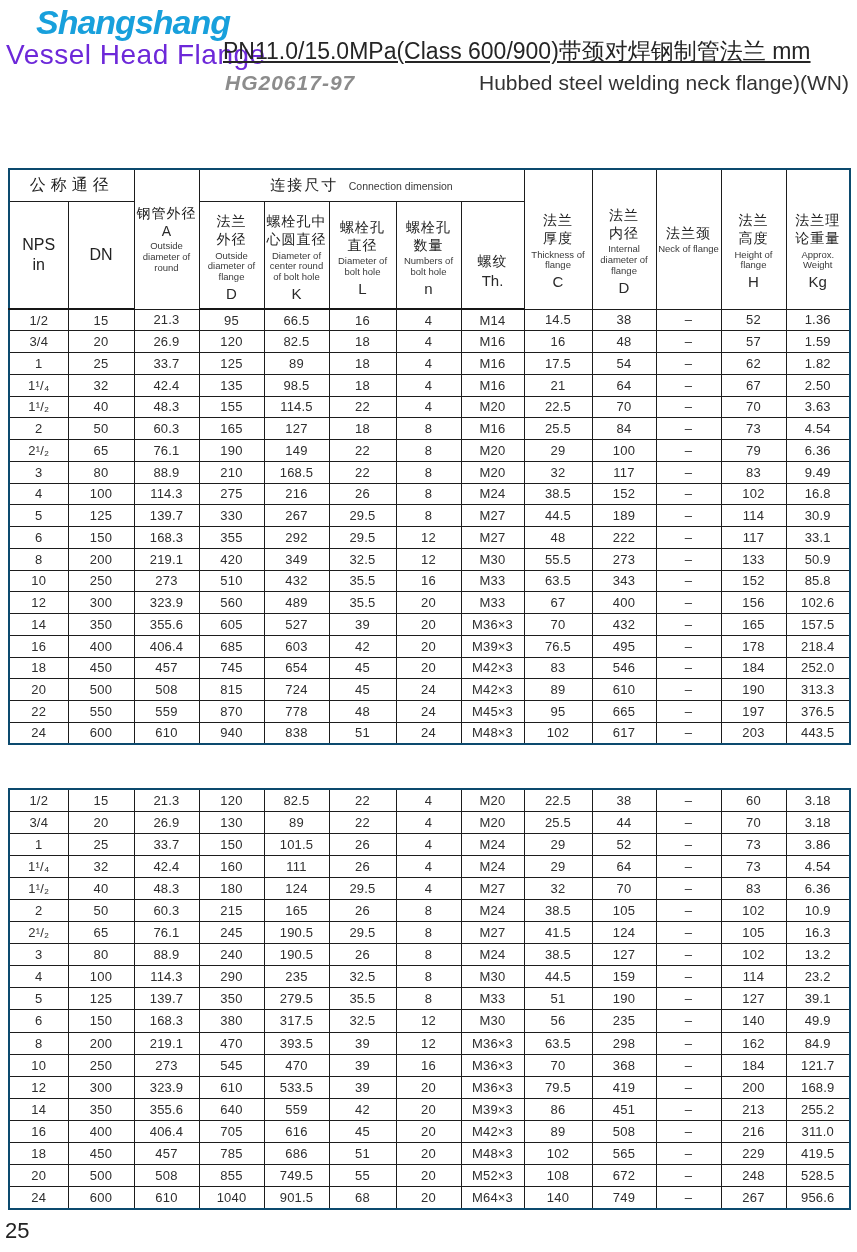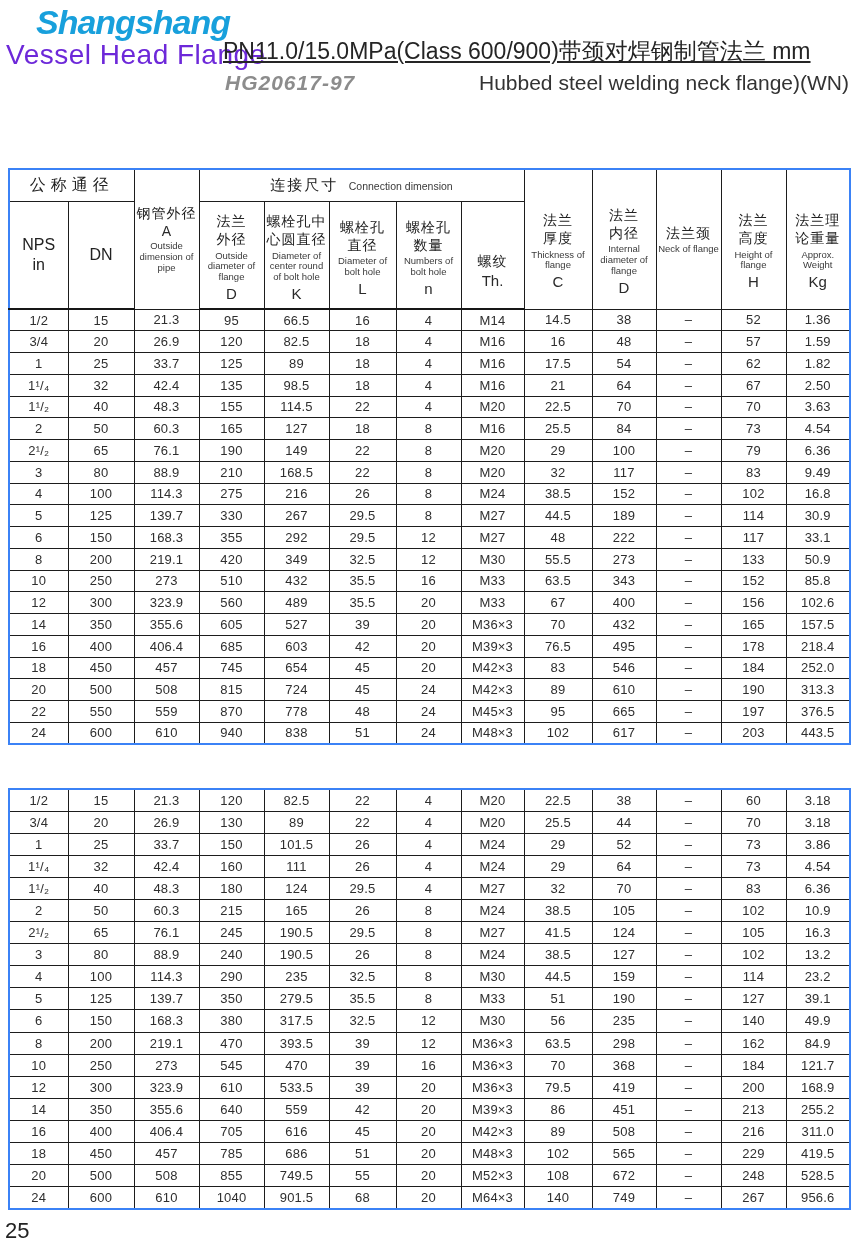--- a/index.html
+++ b/index.html
@@ -19,21 +19,21 @@
     position:absolute; left:223px; top:36px; width:630px; font-size:23px;
     color:#252525; white-space:nowrap; letter-spacing:0px;text-decoration:underline;
   }
   .sub-row { position:absolute; left:225px; top:71px; width:624px; display:flex; justify-content:space-between; align-items:baseline; }
   .standard { font-size:21px; font-weight:bold; font-style:italic; color:#8c8c8c; letter-spacing:1px; }
   .subtitle-en { font-size:21px; color:#333333; }
   .pn15-title { position:absolute; left:4px; top:752px; font-size:21px; color:#3a3a3a; white-space:nowrap; }
   .page-number { position:absolute; left:5px; top:1218px; font-size:22px; color:#222222; }
   
   table.spec { position:absolute; left:8px; border-collapse:collapse; table-layout:fixed; width:841px; background:#fff; }
-  table.spec { border:2px solid #3b82f6; }
+  table.spec { border:2px solid #0c4a6e; }
   table.spec td, table.spec th { border:1px solid #1d1d1d; padding:0; text-align:center; vertical-align:middle; }
   .tbl1 { top:168px; }
   .tbl2 { top:788px; }
   tr.h1 { height:32px; }
   tr.h2 { height:108px; }
   tr.h2 th { border-bottom:2px solid #161616; }
   table.spec thead th { font-weight:normal; }
   .tbl1 tbody tr { height:21.75px; }
   .tbl2 tbody tr { height:22.1px; }
   table.spec tbody td { font-size:13px; color:#2e2e2e; letter-spacing:0.2px; }
@@ -88,21 +88,21 @@
     </colgroup>
     <thead>
       <tr class="h1">
         <th colspan="2">
           <span class="big-cn">公称通径</span>
         </th>
         <th rowspan="2">
           <div class="hc center">
             <span class="cn">钢管外径</span>
             <span class="symA">A</span>
-            <span class="en">Outside dimension of pipe</span>
+            <span class="en">Outside diameter of round</span>
           </div>
         </th>
         <th colspan="5">
           <span class="conn-cn">连接尺寸</span>
           <span class="conn-en">Connection dimension</span>
         </th>
         <th rowspan="2">
           <div class="hc pt26">
             <span class="cn w2">法兰厚度</span>
             <span class="en">Thickness of flange</span>

